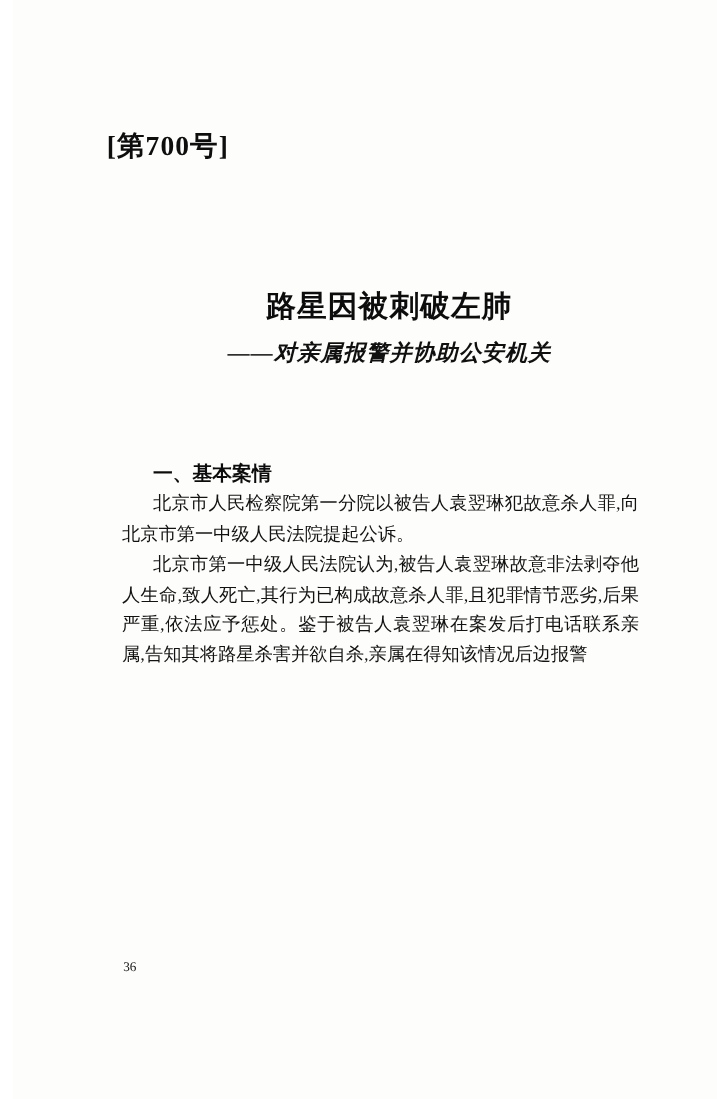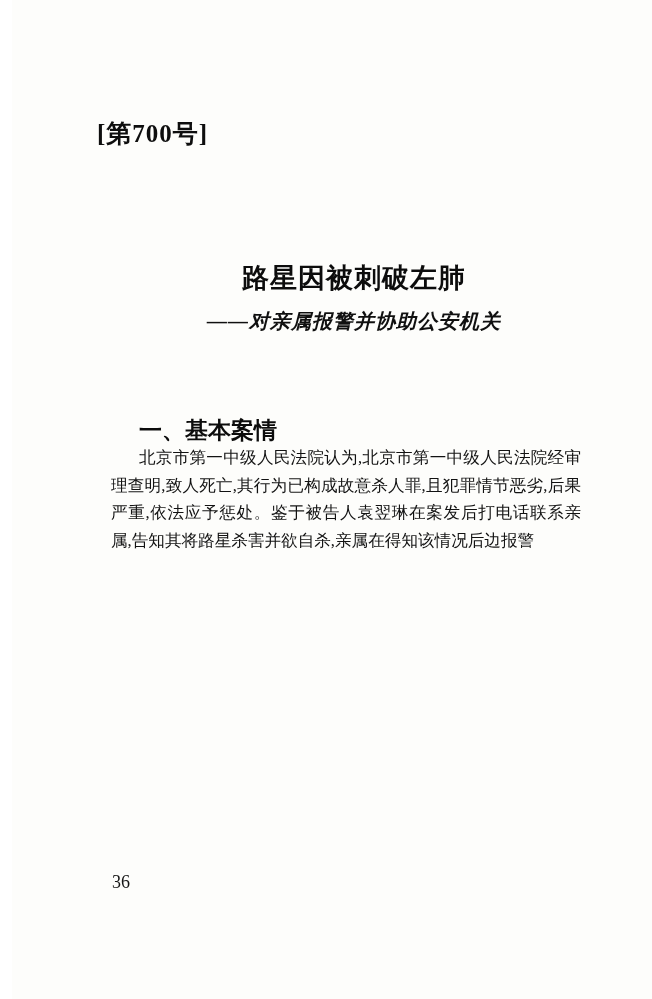--- a/index.html
+++ b/index.html
@@ -70,45 +70,46 @@
     color: #121212;
   }
   .content p {
     margin: 0;
     padding: 0;
     text-indent: 28px;
   }
   .section-heading {
     font-family: "Liberation Sans", "DejaVu Sans", sans-serif;
     font-weight: 700;
-    font-size: 23px;
+    font-size: 18px;
     text-align: left;
     color: #0c0c0c;
   }
   .page-number {
     position: absolute;
     left: 100px;
     top: 872px;
-    font-size: 18px;
+    font-size: 12px;
     color: #151515;
     font-family: "Liberation Serif", "DejaVu Serif", serif;
   }
 </style>
 </head>
 <body>
 
 <div class="page">
 
   <div class="case-number">[第700号]</div>
 
   <div class="title-block">
     <h1 class="main-title">路星因被刺破左肺</h1>
     <div class="subtitle-1">——对亲属报警并协助公安机关</div>
   </div>
 
   <div class="content">
     <p class="section-heading">一、基本案情</p>
-    <p class="para">北京市第一中级人民法院认为,北京市第一中级人民法院经审理查明,致人死亡,其行为已构成故意杀人罪,且犯罪情节恶劣,后果严重,依法应予惩处。鉴于被告人袁翌琳在案发后打电话联系亲属,告知其将路星杀害并欲自杀,亲属在得知该情况后边报警</p>
+    <p class="para">北京市人民检察院第一分院以被告人袁翌琳犯故意杀人罪,向北京市第一中级人民法院提起公诉。</p>
+    <p class="para">北京市第一中级人民法院认为,被告人袁翌琳故意非法剥夺他人生命,致人死亡,其行为已构成故意杀人罪,且犯罪情节恶劣,后果严重,依法应予惩处。鉴于被告人袁翌琳在案发后打电话联系亲属,告知其将路星杀害并欲自杀,亲属在得知该情况后边报警</p>
   </div>
 
   <div class="page-number">36</div>
 
 </div>
 
 </body></html>

